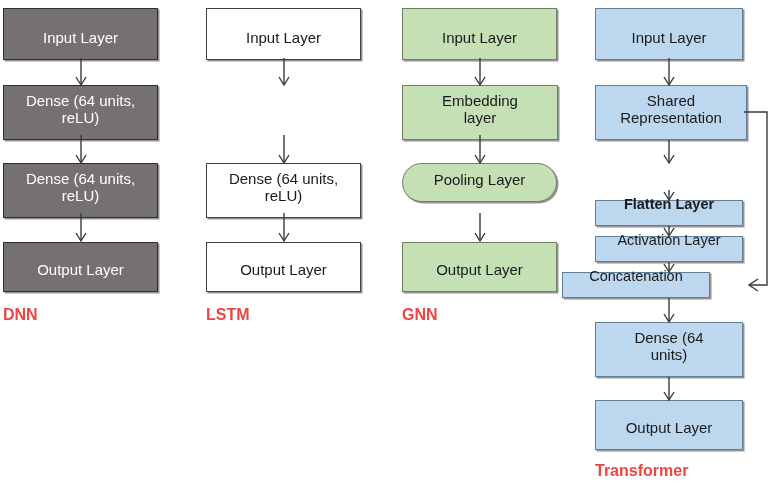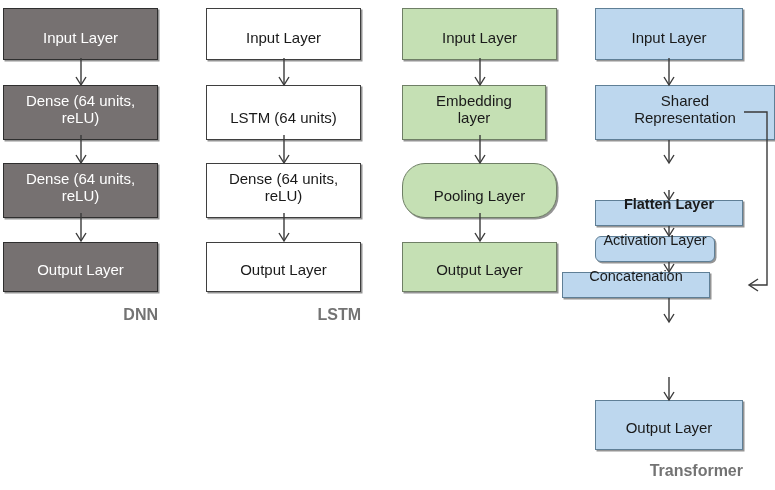--- a/index.html
+++ b/index.html
@@ -57,22 +57,22 @@
   }
   .node.small {
     font-size: 14.5px;
   }
 
   
   .caption {
     position: absolute;
     font-weight: bold;
     font-size: 16px;
-    color: #737373;
-    text-align: right;
+    color: #ef4444;
+    text-align: left;
     white-space: nowrap;
   }
 
   
   .conn {
     position: absolute;
     pointer-events: none;
   }
   .conn line, .conn polyline, .conn path {
     fill: none;
@@ -114,23 +114,20 @@
     <polyline class="head" points="16,175 21,183 26,175"></polyline>
   </svg>
 
   <div class="caption" style="left:3px; top:306px; width:155px;">
     <span>DNN</span>
   </div>
 
   <div class="node white" style="left:206px; top:8px; width:155px; height:52px;">
     <span>Input Layer</span>
   </div>
-  <div class="node white" style="left:206px; top:85px; width:155px; height:55px;">
-    <span>LSTM (64 units)</span>
-  </div>
   <div class="node white" style="left:206px; top:163px; width:155px; height:55px;">
     <span>Dense (64 units,
 reLU)</span>
   </div>
   <div class="node white" style="left:206px; top:242px; width:155px; height:50px;">
     <span>Output Layer</span>
   </div>
 
   <svg class="conn" style="left:263px; top:58px; width:44px; height:236px;" viewBox="0 0 44 236">
     <line x1="21" y1="0" x2="21" y2="26"></line>
@@ -141,56 +138,63 @@
     <polyline class="head" points="16,175 21,183 26,175"></polyline>
   </svg>
 
   <div class="caption" style="left:206px; top:306px; width:155px;">
     <span>LSTM</span>
   </div>
 
   <div class="node green" style="left:402px; top:8px; width:155px; height:52px;">
     <span>Input Layer</span>
   </div>
-  <div class="node green" style="left:402px; top:85px; width:144px; height:55px;">
+  <div class="node green" style="left:402px; top:85px; width:156px; height:55px;">
     <span>Embedding
 layer</span>
   </div>
-  <div class="node green" style="left:402px; top:163px; width:155px; height:55px;border-radius:23px;">
+  <div class="node green" style="left:402px; top:163px; width:155px; height:39px;border-radius:23px;">
     <span>Pooling Layer</span>
   </div>
   <div class="node green" style="left:402px; top:242px; width:155px; height:50px;">
     <span>Output Layer</span>
   </div>
 
   <svg class="conn" style="left:459px; top:58px; width:44px; height:236px;" viewBox="0 0 44 236">
     <line x1="21" y1="0" x2="21" y2="26"></line>
     <polyline class="head" points="16,19 21,27 26,19"></polyline>
     <line x1="21" y1="77" x2="21" y2="104"></line>
     <polyline class="head" points="16,97 21,105 26,97"></polyline>
     <line x1="21" y1="155" x2="21" y2="182"></line>
     <polyline class="head" points="16,175 21,183 26,175"></polyline>
   </svg>
 
+  <div class="caption" style="left:402px; top:306px; width:155px;">
+    <span>GNN</span>
+  </div>
 
   <div class="node blue" style="left:595px; top:8px; width:148px; height:52px;">
     <span>Input Layer</span>
   </div>
-  <div class="node blue" style="left:595px; top:85px; width:180px; height:55px;">
+  <div class="node blue" style="left:595px; top:85px; width:152px; height:55px;">
     <span>Shared
 Representation</span>
   </div>
   <div class="node blue small" style="left:595px; top:200px; width:148px; height:26px;font-weight:bold;">
     <span>Flatten Layer</span>
   </div>
-  <div class="node blue small" style="left:595px; top:236px; width:120px; height:26px;border-radius:6px;">
+  <div class="node blue small" style="left:595px; top:236px; width:148px; height:26px;">
     <span>Activation Layer</span>
   </div>
   <div class="node blue small" style="left:562px; top:272px; width:148px; height:26px;">
     <span>Concatenation</span>
+  </div>
+  <div class="node blue" style="left:595px; top:322px; width:148px; height:55px;">
+    <span>Dense (64
+units)</span>
   </div>
   <div class="node blue" style="left:595px; top:400px; width:148px; height:50px;">
     <span>Output Layer</span>
   </div>
 
   <svg class="conn" style="left:648px; top:58px; width:44px; height:348px;" viewBox="0 0 44 348">
 
     <line x1="21" y1="0" x2="21" y2="26"></line>
     <polyline class="head" points="16,19 21,27 26,19"></polyline>
 

